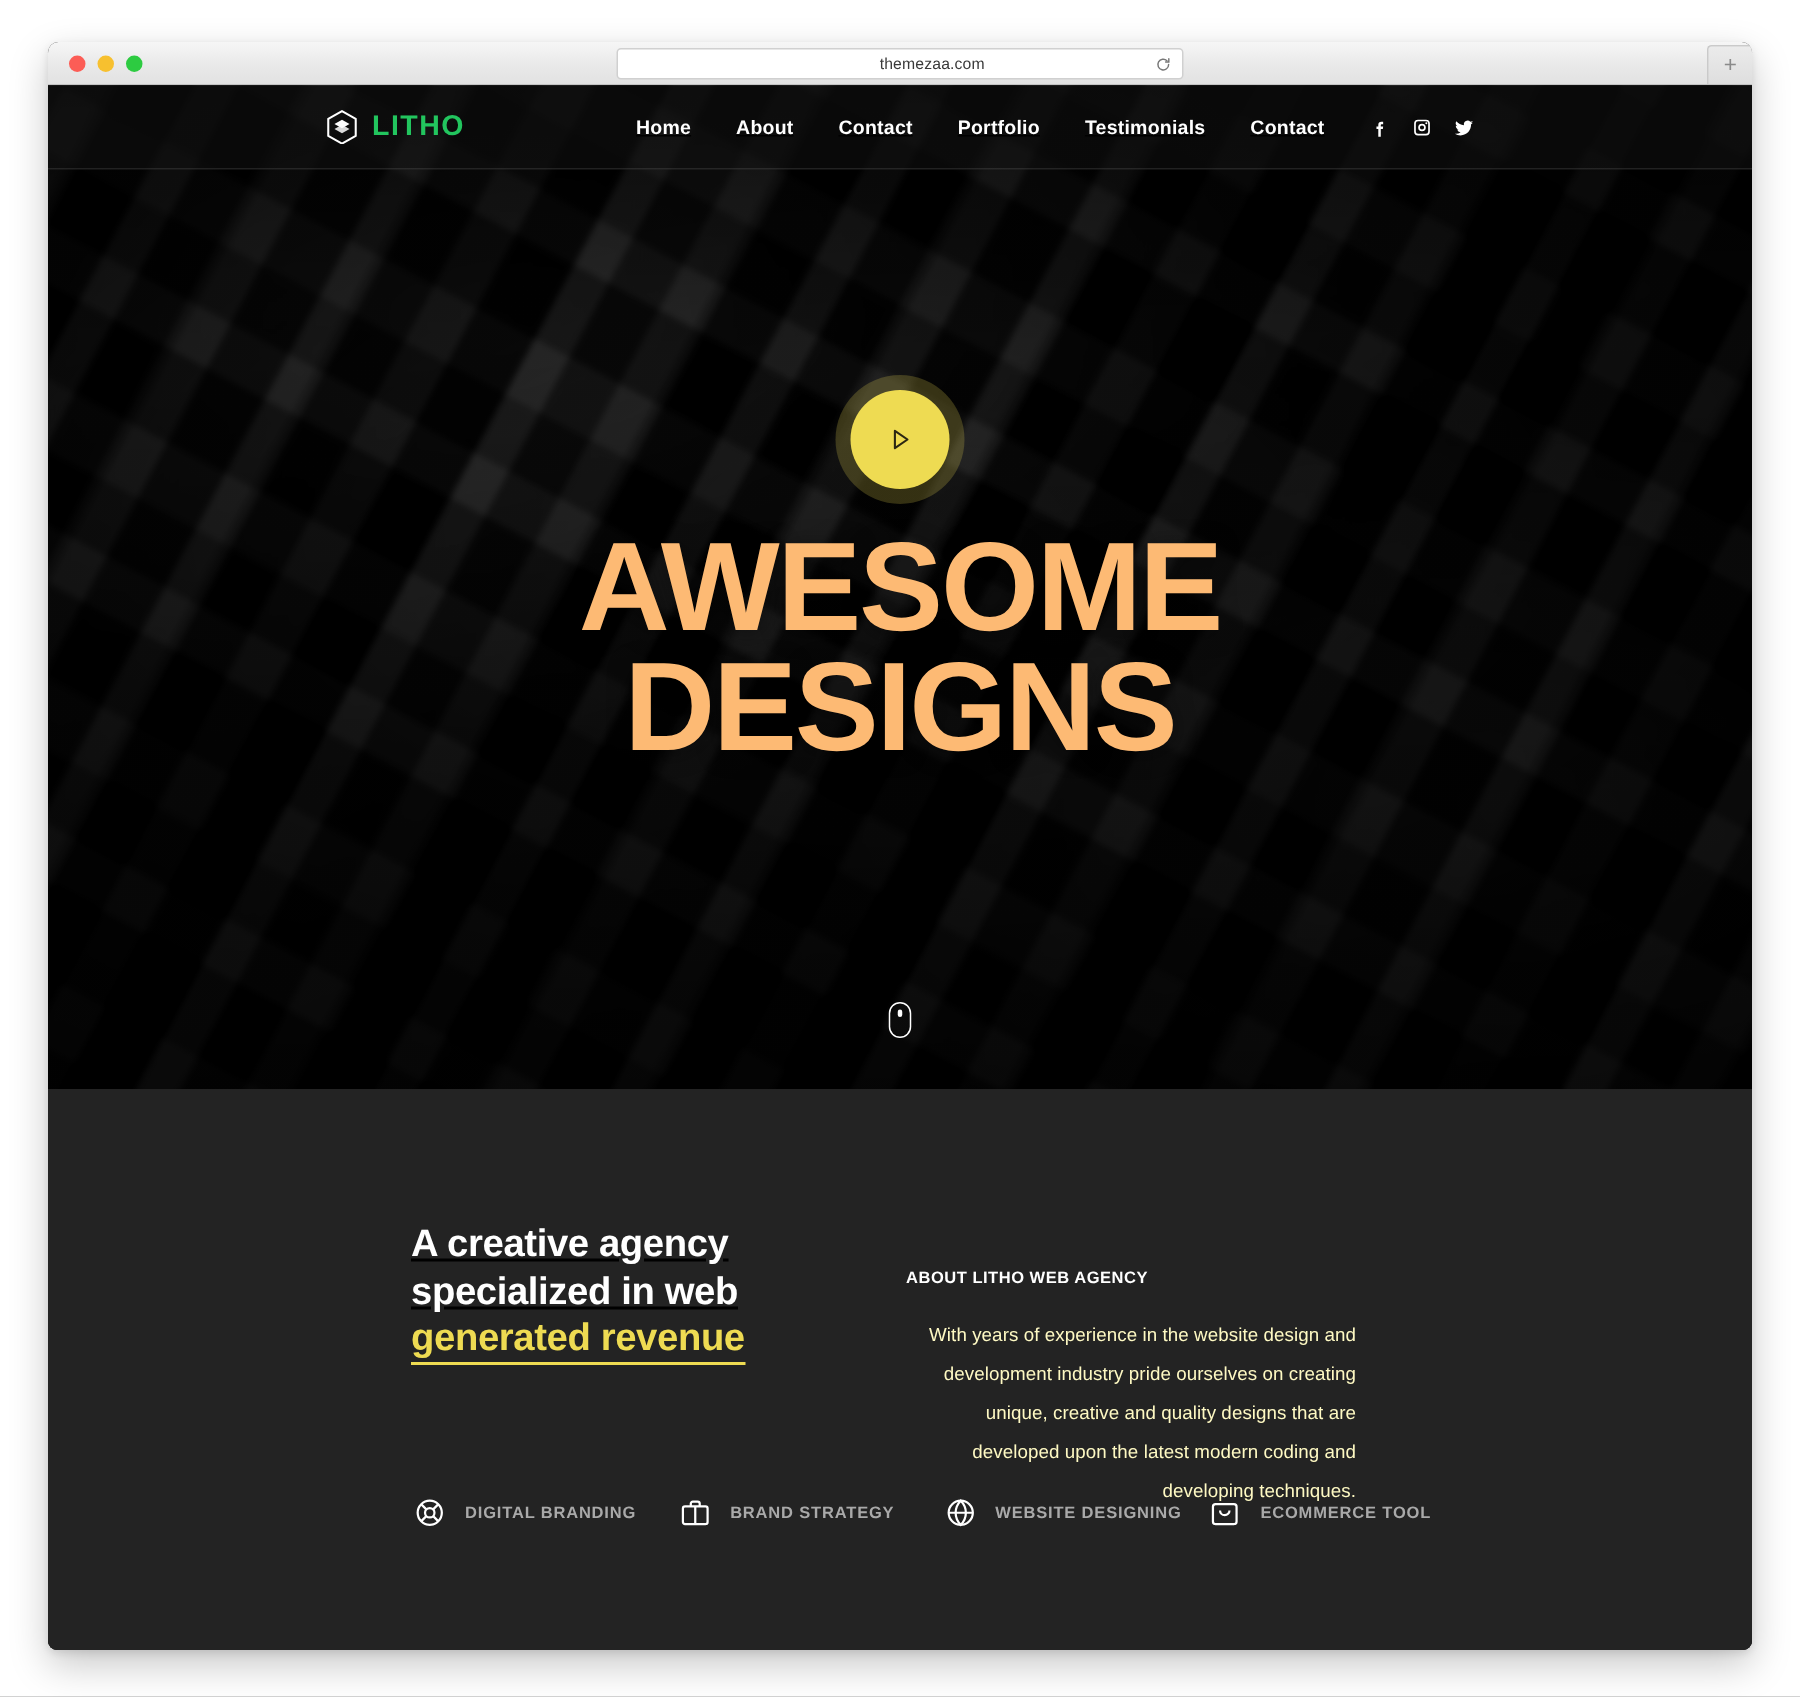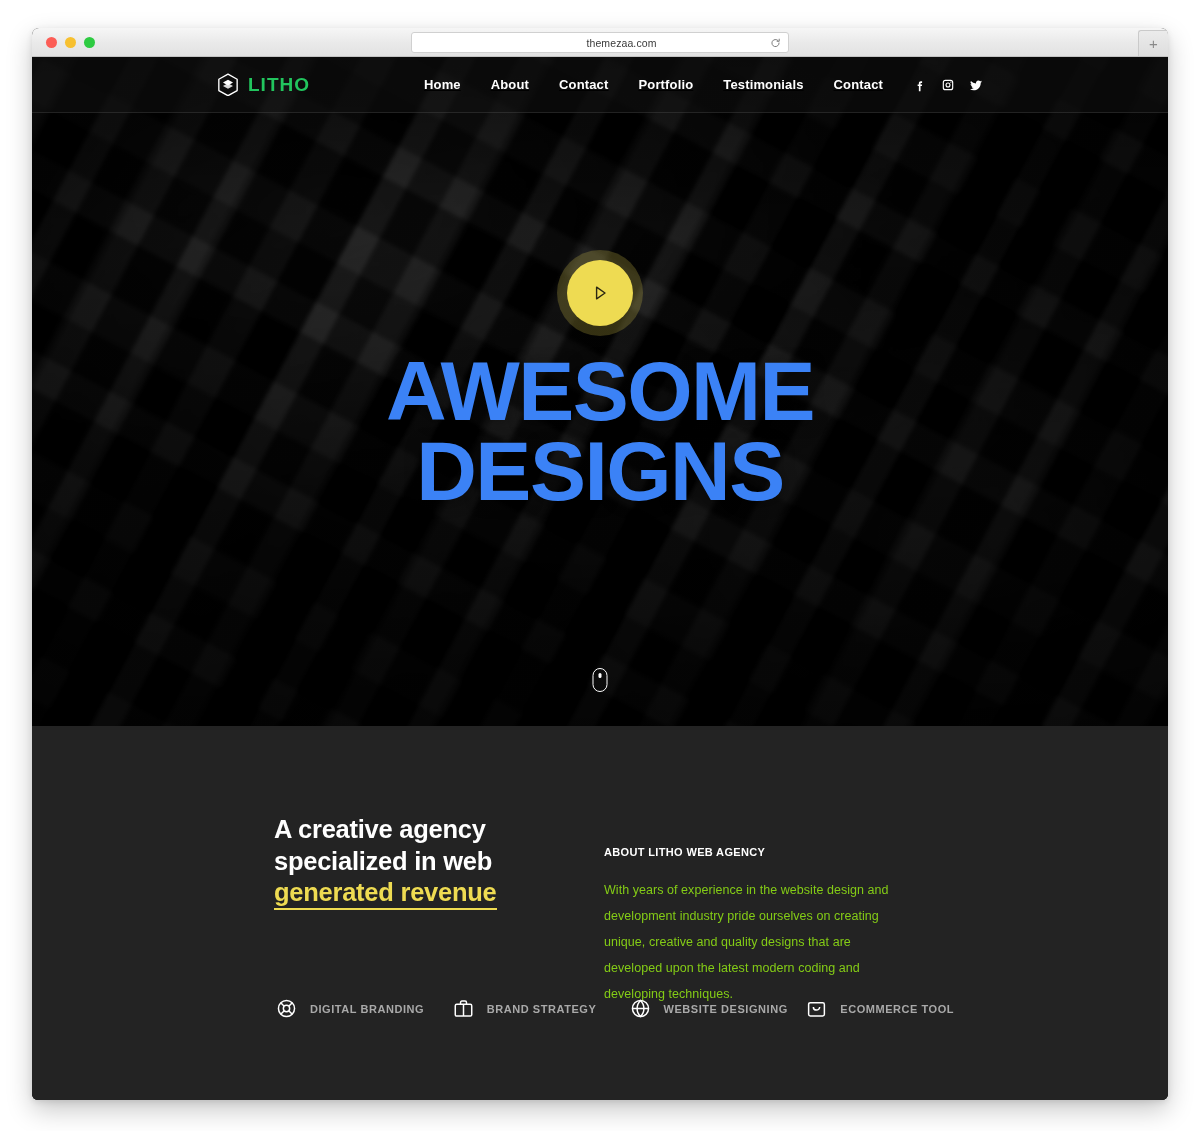--- a/index.html
+++ b/index.html
@@ -112,21 +112,21 @@
     background:#eedb52;
     box-shadow:0 0 0 10px rgba(238,219,82,.22);
     display:flex; align-items:center; justify-content:center;
     cursor:pointer;
   }
   .play-glyph { width:20px; height:20px; color:#2b2712; }
   .play-glyph svg { display:block; }
 
   .hero-title {
     margin-top:26px;
-    color:#3b82f6; text-align:center;
+    color:#fdba74; text-align:center;
     font-size:84px; line-height:.95; font-weight:bold;
     letter-spacing:-1.5px;
     text-shadow:0 2px 16px rgba(0,0,0,.45);
   }
   .hero-title .l2 { display:block; }
 
   .scroll-mouse {
     position:absolute; left:50%; transform:translateX(-50%); bottom:-18px;
     width:15px; height:24px; border:1.6px solid #fff; border-radius:8px;
     display:flex; justify-content:center; padding-top:4px;
@@ -134,36 +134,36 @@
   .scroll-dot { width:3px; height:5px; border-radius:2px; background:#fff; }
   .scroll-wrap { position:relative; margin-top:auto; margin-bottom:52px; height:24px; width:15px; }
 
   
   .about { position:relative; width:100%; background:#232323; height:374px; }
   .about-row {
     position:absolute; left:0; top:0; width:100%;
     padding:88px 185px 0 242px;
     display:flex; gap:0;
   }
-  .about-left { width:330px; padding-right:20px; }
+  .about-left { width:330px; padding-right:20px;text-decoration:underline; }
   .about-heading {
     color:#ffffff; font-size:25.5px; font-weight:bold;
     line-height:1.24; letter-spacing:-.25px;
   }
   .about-heading .hl {
     color:#eedb52; border-bottom:2px solid #eedb52;
     padding-bottom:2px; display:inline-block; line-height:1.1;
   }
   .about-right { width:300px; padding-top:4px; }
   .about-kicker {
     color:#ffffff; font-size:11px; font-weight:bold;
     letter-spacing:.35px; margin-bottom:19px;margin-top:28px;
   }
   .about-body {
-    color:#84cc16; font-size:12.5px; line-height:2.08; letter-spacing:.05px;
+    color:#fef9c3; font-size:12.5px; line-height:2.08; letter-spacing:.05px;text-align:right;
   }
 
   
   .services {
     position:absolute; left:244px; right:185px; top:272px;
     display:flex;
   }
   .svc { display:flex; align-items:center; gap:13px; width:25%; }
   .svc-icon { width:21px; height:21px; color:#ffffff; flex:none; }
   .svc-icon svg { display:block; width:21px; height:21px; }

